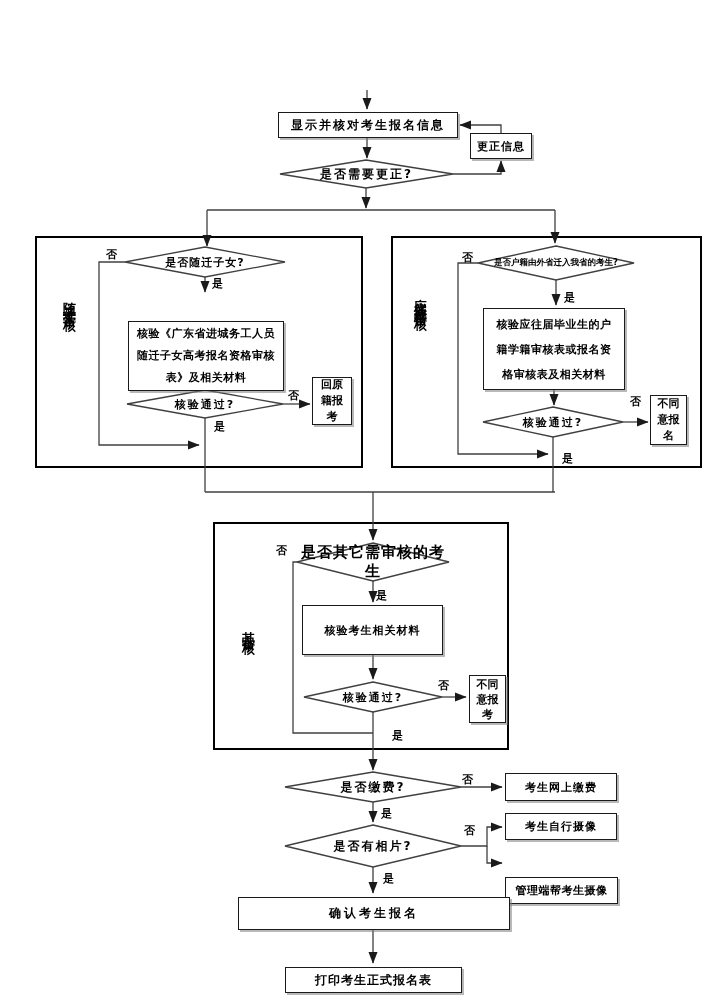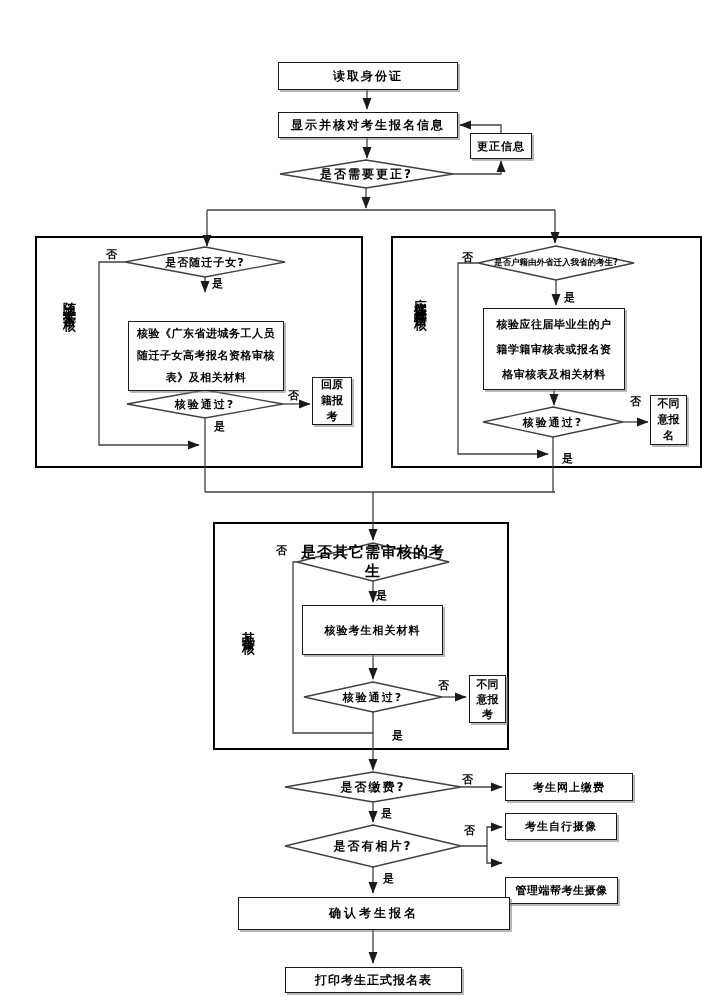--- a/index.html
+++ b/index.html
@@ -90,21 +90,20 @@
       <polygon points="373,682 442,697 373,712 304,697"></polygon>
       <polygon points="373,772 461,787 373,802 285,787"></polygon>
       <polygon points="373,825 461,846 373,867 285,846"></polygon>
     </g>
   </svg>
 
   <div class="gtitle" style="left:60px;top:292px;height:100px;">随迁子女审核</div>
   <div class="gtitle" style="left:411px;top:288px;height:110px;">应往届资格审核</div>
   <div class="gtitle" style="left:239px;top:621px;height:76px;">其它审核</div>
 
-  <div class="pbox f12" style="left:278px;top:62px;width:180px;height:28px;">读取身份证</div>
   <div class="pbox f12" style="left:278px;top:112px;width:180px;height:26px;">显示并核对考生报名信息</div>
   <div class="pbox f11" style="left:470px;top:133px;width:62px;height:26px;">更正信息</div>
   <div class="dlabel f12" style="left:280px;top:166px;width:173px;height:16px;">是否需要更正?</div>
 
   <div class="dlabel f11" style="left:125px;top:254px;width:160px;height:16px;">是否随迁子女?</div>
   <div class="pbox" style="left:128px;top:295px;width:156px;height:70px;font-size:11px;line-height:22px;letter-spacing:0.5px;padding:0 3px;margin-top:26px;">核验《广东省进城务工人员随迁子女高考报名资格审核表》及相关材料</div>
   <div class="dlabel f11" style="left:127px;top:396px;width:156px;height:16px;letter-spacing:2px;">核验通过?</div>
   <div class="pbox" style="left:312px;top:377px;width:40px;height:48px;font-size:11px;line-height:16px;padding:0 4px;">回原籍报考</div>
   <div class="yn" style="left:106px;top:247px;">否</div>
   <div class="yn" style="left:212px;top:276px;">是</div>
@@ -123,21 +122,21 @@
   <div class="dlabel" style="left:297px;top:554px;width:152px;height:16px;font-size:15px;letter-spacing:1px;">是否其它需审核的考生</div>
   <div class="pbox f11" style="left:302px;top:605px;width:141px;height:50px;">核验考生相关材料</div>
   <div class="dlabel f11" style="left:304px;top:689px;width:138px;height:16px;letter-spacing:2px;">核验通过?</div>
   <div class="pbox" style="left:469px;top:675px;width:37px;height:48px;font-size:11px;line-height:15px;padding:0 4px;">不同意报考</div>
   <div class="yn" style="left:276px;top:543px;">否</div>
   <div class="yn" style="left:376px;top:588px;">是</div>
   <div class="yn" style="left:438px;top:678px;">否</div>
   <div class="yn" style="left:392px;top:728px;">是</div>
 
   <div class="dlabel f12" style="left:285px;top:779px;width:176px;height:16px;">是否缴费?</div>
-  <div class="pbox f11" style="left:505px;top:773px;width:128px;height:28px;text-align:center;">考生网上缴费</div>
+  <div class="pbox f11" style="left:505px;top:773px;width:112px;height:28px;text-align:center;">考生网上缴费</div>
   <div class="yn" style="left:462px;top:772px;">否</div>
   <div class="yn" style="left:381px;top:806px;">是</div>
 
   <div class="dlabel f12" style="left:285px;top:838px;width:176px;height:16px;">是否有相片?</div>
   <div class="pbox f11" style="left:505px;top:813px;width:112px;height:27px;">考生自行摄像</div>
   <div class="pbox" style="left:505px;top:877px;width:113px;height:27px;font-size:11px;letter-spacing:0.5px;">管理端帮考生摄像</div>
   <div class="yn" style="left:464px;top:823px;">否</div>
   <div class="yn" style="left:383px;top:871px;">是</div>
 
   <div class="pbox" style="left:238px;top:897px;width:272px;height:33px;font-size:12px;letter-spacing:3px;">确认考生报名</div>

